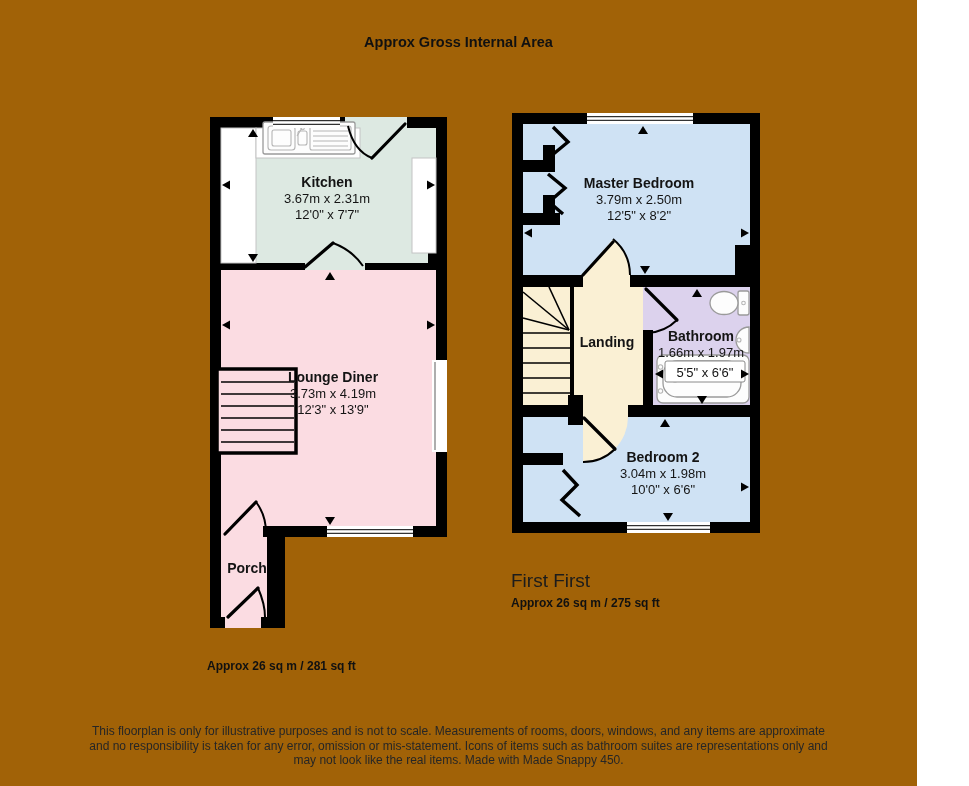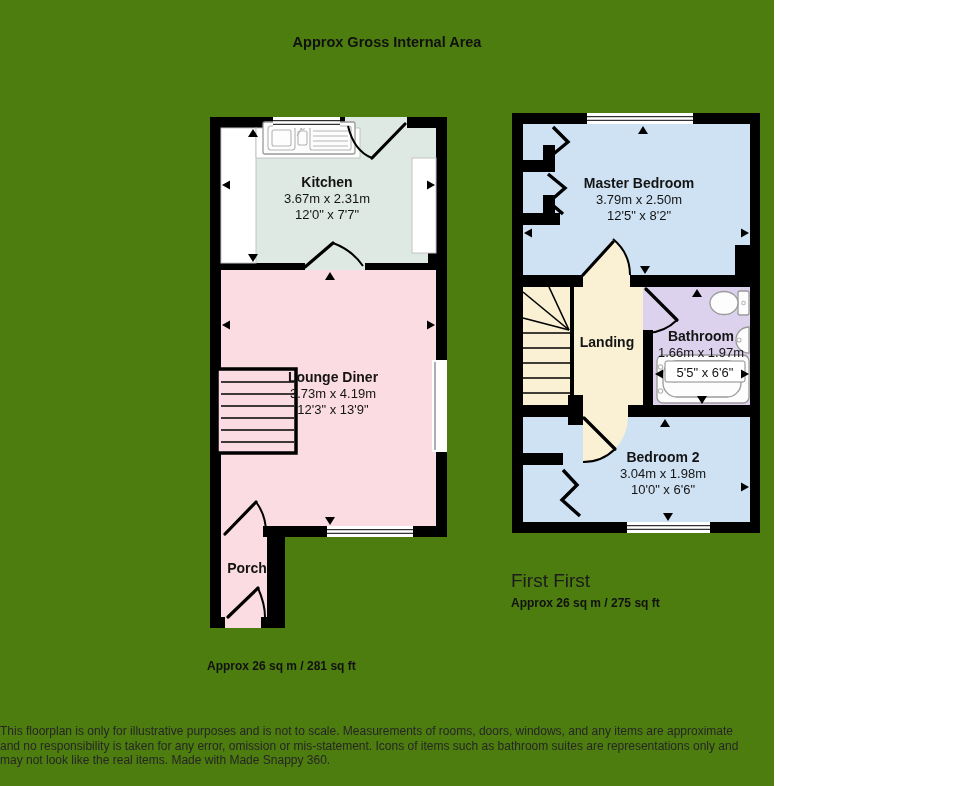--- a/index.html
+++ b/index.html
@@ -1,23 +1,23 @@
 <!DOCTYPE html>
 <html><head>
 <meta charset="utf-8">
 <style>
   html,body{margin:0;padding:0;background:#fff;}
-  #page{position:relative;width:774px;height:786px;background:#4d7c0f;overflow:hidden;
+  #page{position:relative;width:917px;height:786px;background:#a16207;overflow:hidden;
         font-family:"Liberation Sans", sans-serif;color:#1a1a1a;}
   .hdr{position:absolute;top:32px;left:0;right:0;text-align:center;font-weight:bold;
        font-size:14.5px;line-height:20px;color:#111;}
   .floorlabel{position:absolute;}
   .floorlabel .big{font-size:19px;color:#1c1c1c;font-weight:normal;}
   .floorlabel .small{font-size:12px;font-weight:bold;margin-top:4px;color:#111;}
-  .footer{position:absolute;top:724px;left:0;right:0;
+  .footer{position:absolute;top:724px;left:0;right:0;text-align:center;
           font-size:12px;line-height:14.5px;color:#262626;}
   svg{position:absolute;}
   svg text{font-family:"Liberation Sans", sans-serif;fill:#141414;}
   .rname{font-size:14px;font-weight:bold;}
   .rdim{font-size:13px;}
   .wall{fill:#000;}
   .mint{fill:#dde9e2;}
   .pink{fill:#fbdce2;}
   .blue{fill:#cfe2f4;}
   .cream{fill:#faf0d4;}
@@ -262,16 +262,16 @@
     <div class="small">Approx 26 sq m / 281 sq ft</div>
   </div>
   <div class="floorlabel" style="left:511px;top:570px">
     <div class="big">First First</div>
     <div class="small">Approx 26 sq m / 275 sq ft</div>
   </div>
 
   <div class="footer">
     <div>This floorplan is only for illustrative purposes and is not to scale. Measurements of rooms, doors, windows, and any items are approximate</div>
     <div>and no responsibility is taken for any error, omission or mis-statement. Icons of items such as bathroom suites are representations only and</div>
-    <div>may not look like the real items. Made with Made Snappy 360.</div>
+    <div>may not look like the real items. Made with Made Snappy 450.</div>
   </div>
 
 </div>
 
 </body></html>

